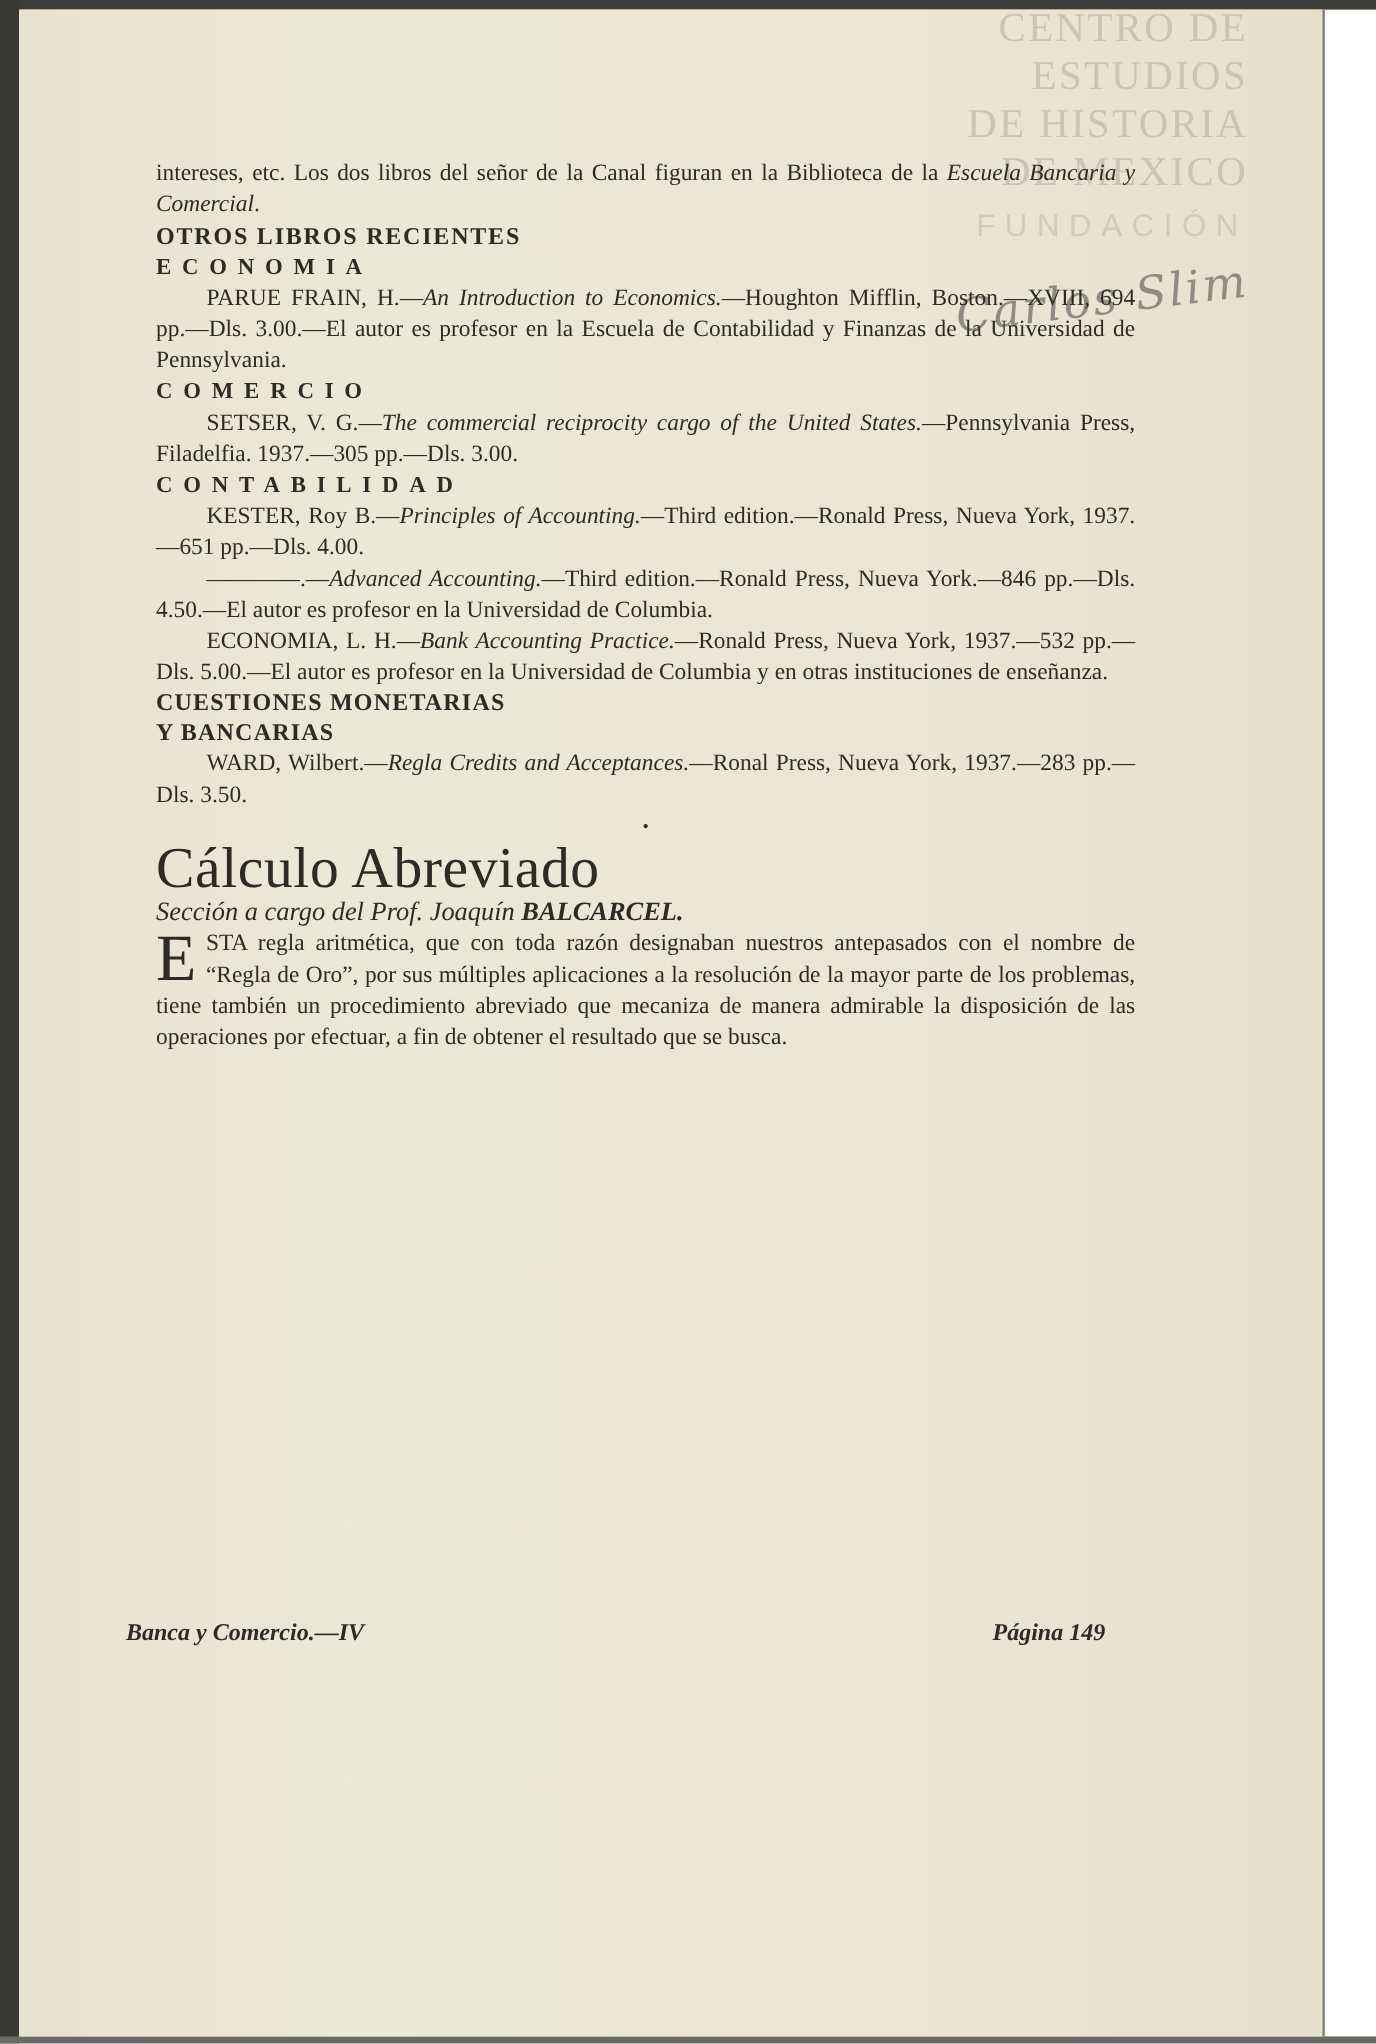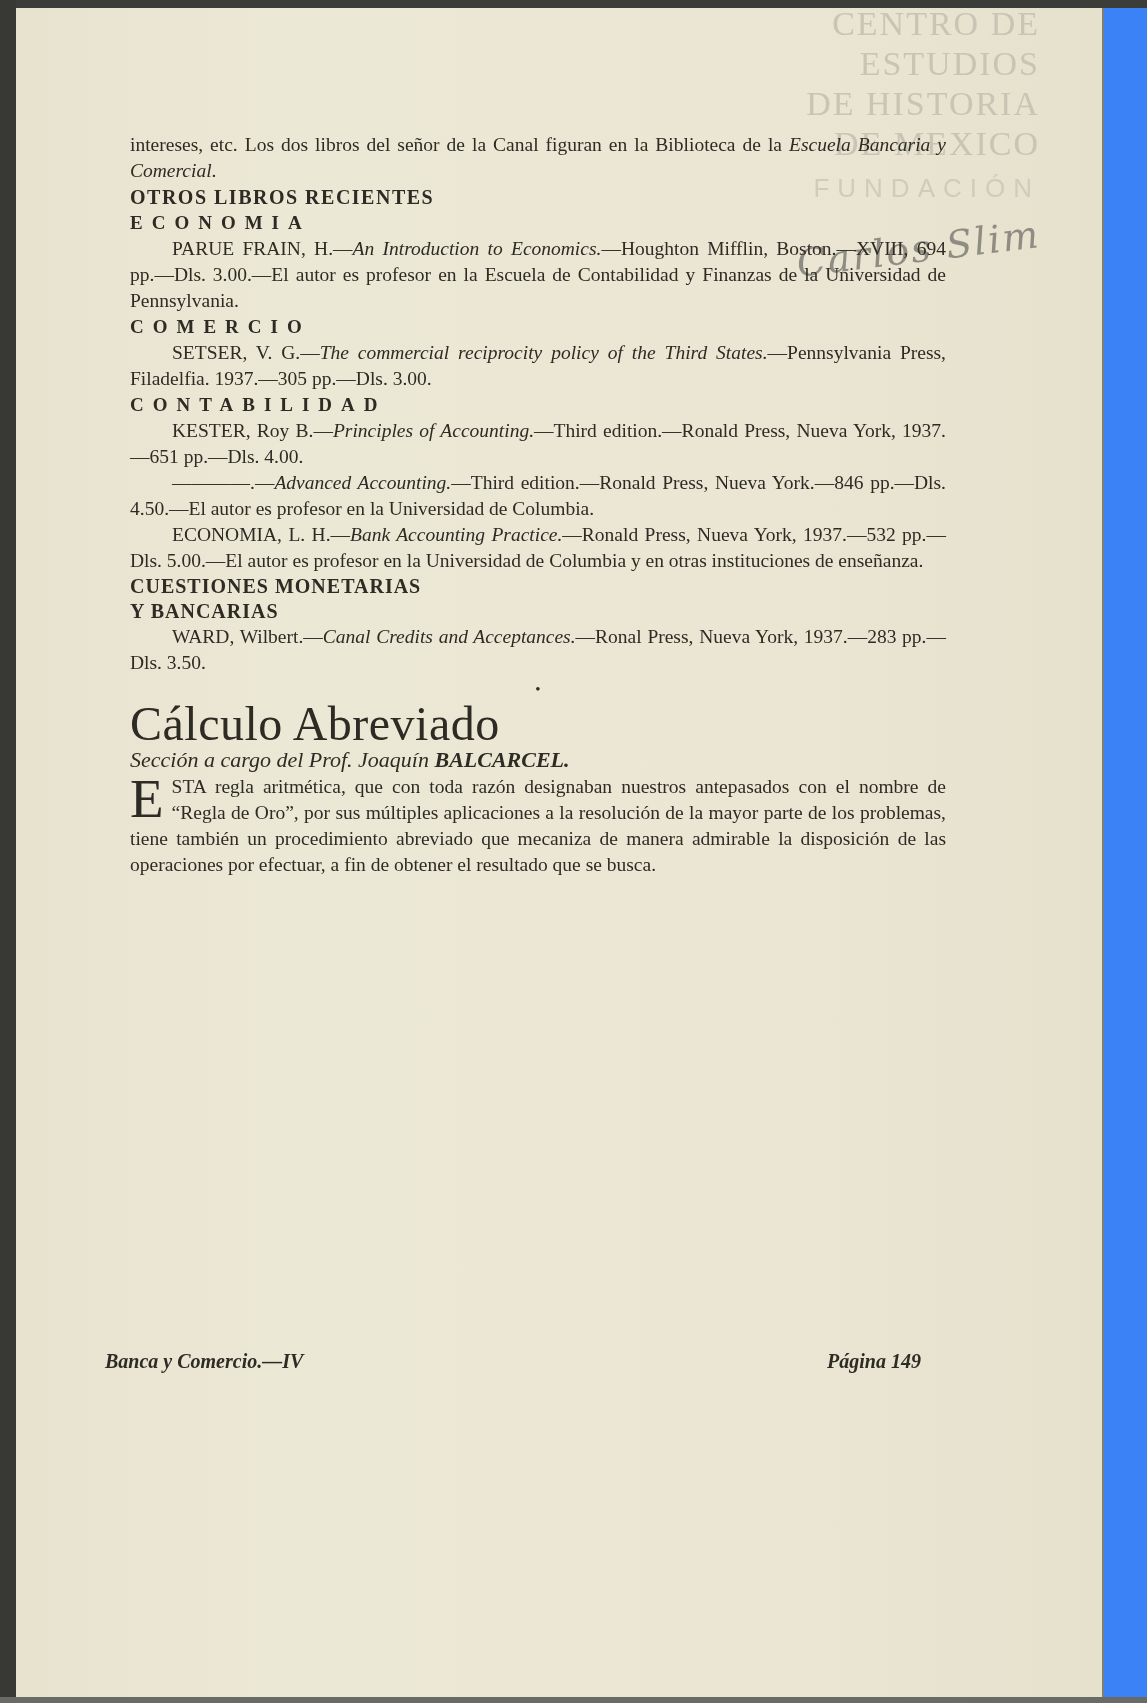--- a/index.html
+++ b/index.html
@@ -1,21 +1,21 @@
 <!DOCTYPE html>
 <html><head>
 <meta charset="utf-8">
 <style>
   html,body{margin:0;padding:0;}
   body{
     width:1147px;height:1703px;
     background:#55544e;
     font-family:"Liberation Serif",serif;
   }
-  .scan{position:relative;width:1147px;height:1703px;background:#3b82f6;overflow:hidden;}
+  .scan{position:relative;width:1147px;height:1703px;background:#ffffff;overflow:hidden;}
   .edge-top{position:absolute;top:0;left:0;width:100%;height:8px;background:#3c3c38;}
   .edge-left{position:absolute;top:0;left:0;width:16px;height:100%;background:#383834;}
   .edge-bottom{position:absolute;bottom:0;left:0;width:100%;height:6px;background:#6b6b65;}
 
   .page{
     position:absolute;top:8px;left:16px;right:43px;bottom:6px;
     background:linear-gradient(90deg,#e7e3cf 0%,#ece8d6 25%,#eae6d3 70%,#e5e1cd 100%);
     border-right:2px solid #7d7d75;
   }
 
@@ -85,32 +85,32 @@
     <div class="content">
 
       <p><span>intereses, etc. Los dos libros del señor de la Canal figuran en la Biblioteca de la </span><i>Escuela Bancaria y Comercial</i><span>.</span></p>
 
       <h2 class="h-otros centered">OTROS LIBROS RECIENTES</h2>
 
       <h3 class="h-spaced centered">ECONOMIA</h3>
       <p class="entry mt-entry-first"><span>PARUE FRAIN, H.—</span><i>An Introduction to Economics.</i><span>—Houghton Mifflin, Boston.—XVIII, 694 pp.—Dls. 3.00.—El autor es profesor en la Escuela de Contabilidad y Finanzas de la Universidad de Pennsylvania.</span></p>
 
       <h3 class="h-spaced centered h-comercio">COMERCIO</h3>
-      <p class="entry mt-entry-first"><span>SETSER, V. G.—</span><i>The commercial reciprocity policy of the Third States.</i><span>—Pennsylvania Press, Filadelfia. 1937.—305 pp.—Dls. 3.00.</span></p>
+      <p class="entry mt-entry-first"><span>SETSER, V. G.—</span><i>The commercial reciprocity cargo of the United States.</i><span>—Pennsylvania Press, Filadelfia. 1937.—305 pp.—Dls. 3.00.</span></p>
 
       <h3 class="h-spaced centered h-contabilidad">CONTABILIDAD</h3>
       <p class="entry mt-entry-first"><span>KESTER, Roy B.—</span><i>Principles of Accounting.</i><span>—Third edition.—Ronald Press, Nueva York, 1937.—651 pp.—Dls. 4.00.</span></p>
       <p class="entry"><span>————.—</span><i>Advanced Accounting.</i><span>—Third edition.—Ronald Press, Nueva York.—846 pp.—Dls. 4.50.—El autor es profesor en la Universidad de Columbia.</span></p>
       <p class="entry"><span>ECONOMIA, L. H.—</span><i>Bank Accounting Practice.</i><span>—Ronald Press, Nueva York, 1937.—532 pp.—Dls. 5.00.—El autor es profesor en la Universidad de Columbia y en otras instituciones de enseñanza.</span></p>
 
       <h3 class="h-cuestiones centered">
         <span style="display:block">CUESTIONES MONETARIAS</span>
         <span style="display:block">Y BANCARIAS</span>
       </h3>
-      <p class="entry mt-ward"><span>WARD, Wilbert.—</span><i>Canal Credits and Acceptances.</i><span>—Ronal Press, Nueva York, 1937.—283 pp.—Dls. 3.50.</span></p>
+      <p class="entry mt-ward"><span>WARD, Wilbert.—</span><i>Regla Credits and Acceptances.</i><span>—Ronal Press, Nueva York, 1937.—283 pp.—Dls. 3.50.</span></p>
 
       <p class="bullet">•</p>
 
       <h2 class="article-title centered">Cálculo Abreviado</h2>
 
       <p class="byline centered"><span>Sección a cargo del Prof. Joaquín </span><span class="author">BALCARCEL.</span></p>
 
 
       <p class="lead-para"><span class="dropcap">E</span><span>STA</span><span> regla aritmética, que con toda razón designaban nuestros antepasados con el nombre de “Regla de Oro”, por sus múltiples aplicaciones a la resolución de la mayor parte de los problemas, tiene también un procedimiento abreviado que mecaniza de manera admirable la disposición de las operaciones por efectuar, a fin de obtener el resultado que se busca.</span></p>
 

